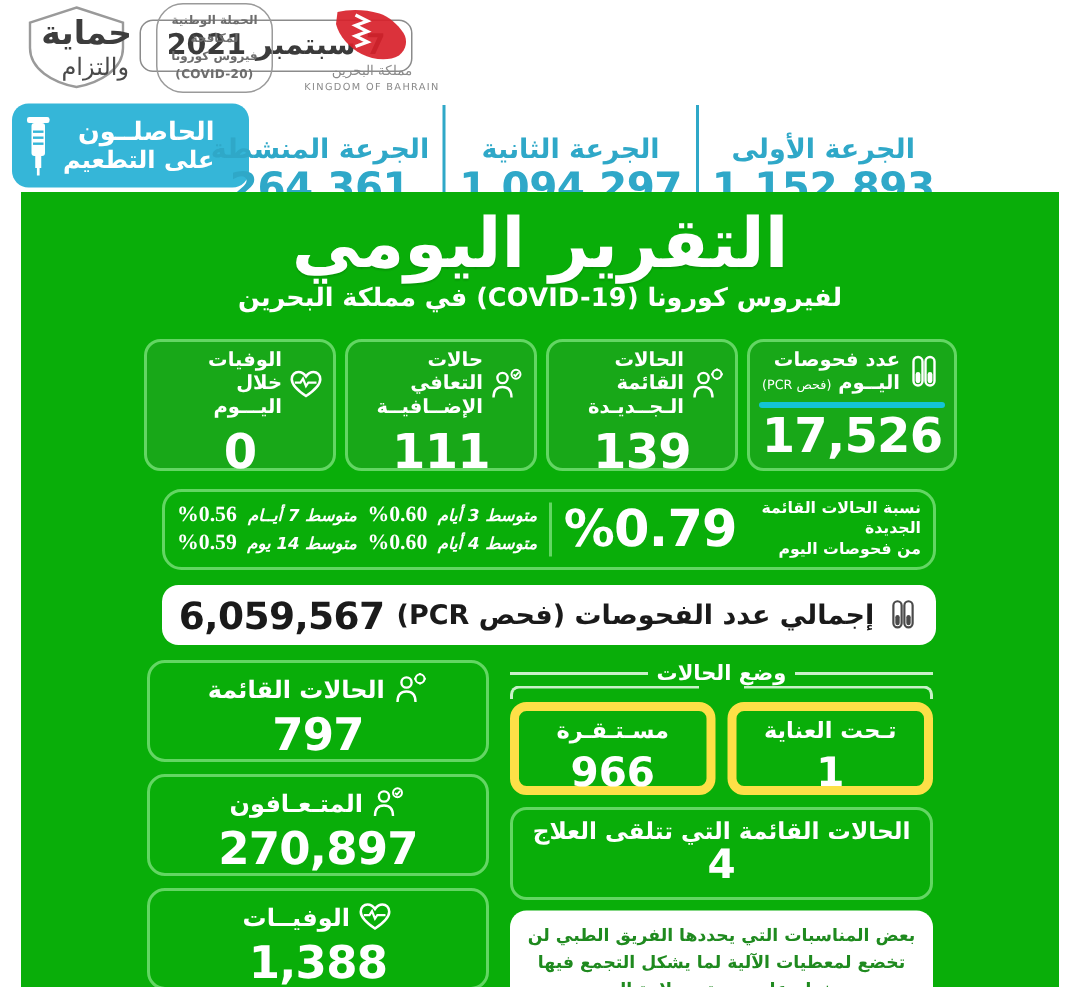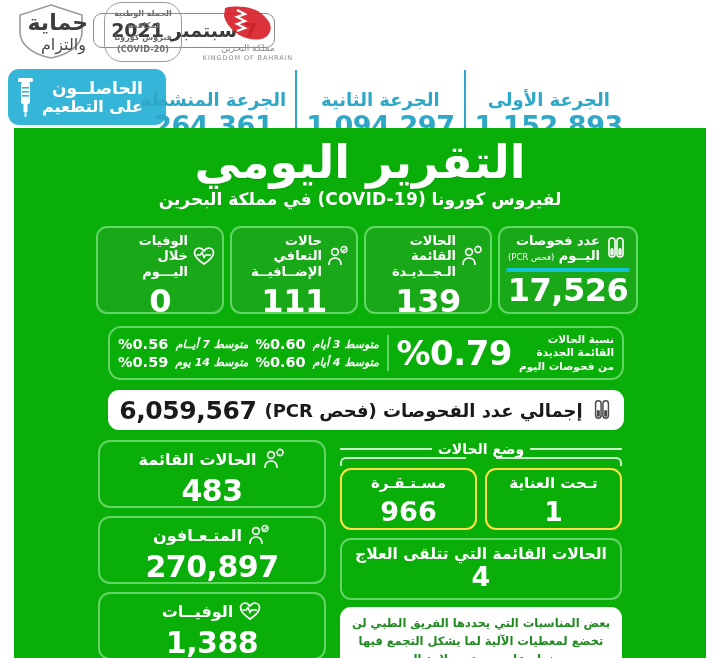--- a/index.html
+++ b/index.html
@@ -159,21 +159,21 @@
   }
   .pct-left { display: flex; direction: rtl; align-items: center; gap: 5px; }
   .pct-label { color: #ffffff; font-size: 10.5px; font-weight: bold; text-align: right; line-height: 1.3; }
   .pct-big { color: #ffffff; font-size: 34px; font-weight: bold; letter-spacing: -.5px; }
   .pct-sep { width: 2px; height: 36px; background: #63d663; margin: 0 8px; }
   .avg-grid {
     display: grid; grid-template-columns: auto auto auto auto;
     gap: 2px 7px; direction: rtl; align-items: center;
   }
   .avg-lbl { color: #ffffff; font-size: 11px; font-weight: bold; white-space: nowrap; font-style: italic; }
-  .avg-val { color: #ffffff; font-size: 14.5px; font-weight: bold; }
+  .avg-val { color: #ffffff; font-size: 14.5px; font-weight: bold; font-family: Liberation Serif, serif; }
 
   
   .total-tests {
     position: absolute; top: 262px; right: 96px;
     width: 516px; height: 40px;
     background: #ffffff; border-radius: 11px;
     display: flex; direction: rtl; align-items: center; justify-content: center; gap: 8px;
   }
   .total-tests .lbl { color: #1a1a1a; font-size: 18px; font-weight: bold; }
   .total-tests .val { color: #1a1a1a; font-size: 25px; font-weight: bold; letter-spacing: -.4px; }
@@ -188,21 +188,21 @@
   .status-head .tl { color: #ffffff; font-size: 14px; font-weight: bold; }
   .bracket { width: 282px; height: 7px; position: relative; }
   .bracket:before, .bracket:after {
     content: ""; position: absolute; top: 0; width: 44%; height: 7px;
     border-top: 2px solid #c9f0c9;
   }
   .bracket:before { right: 0; border-right: 2px solid #c9f0c9; border-top-right-radius: 6px; }
   .bracket:after { left: 0; border-left: 2px solid #c9f0c9; border-top-left-radius: 6px; }
   .status-row { display: flex; direction: rtl; gap: 8px; margin-top: 4px; }
   .mini-card {
-    border: 2px solid #fde047; border-radius: 11px;
+    border: 6px solid #fde047; border-radius: 11px;
     width: 137px; height: 62px; padding: 4px 8px;
     display: flex; flex-direction: column; align-items: center;
   }
   .mini-card .t { color: #ffffff; font-size: 15px; font-weight: bold; letter-spacing: 1px; }
   .mini-card .v { color: #ffffff; font-size: 27px; font-weight: bold; line-height: 1.05; }
   .treat-card {
     margin-top: 8px;
     border: 2px solid #63d663; border-radius: 11px;
     width: 282px; height: 62px; padding: 5px 8px;
     display: flex; flex-direction: column; align-items: center;
@@ -449,21 +449,21 @@
         <div class="head">
           <svg class="ic" viewBox="0 0 24 24">
             <circle cx="9" cy="8" r="3.4" fill="none" stroke="#ffffff" stroke-width="1.6"></circle>
             <path d="M3 21 C3 16 5.6 14 9 14 C12.4 14 15 16 15 21" fill="none" stroke="#ffffff" stroke-width="1.6"></path>
             <circle cx="18" cy="5.5" r="3" fill="none" stroke="#ffffff" stroke-width="1.3"></circle>
             <path d="M18 1.6 V3 M18 8 V9.4 M14.1 5.5 H15.5 M20.5 5.5 H21.9" stroke="#ffffff" stroke-width="1.2"></path>
           </svg>
           <div class="t">الحالات القائمة</div>
         </div>
         <div class="accent" style="background:#c05a20"></div>
-        <div class="v">483</div>
+        <div class="v">797</div>
       </div>
 
       <div class="total-card">
         <div class="head">
           <svg class="ic" viewBox="0 0 24 24">
             <circle cx="9" cy="8" r="3.4" fill="none" stroke="#ffffff" stroke-width="1.6"></circle>
             <path d="M3 21 C3 16 5.6 14 9 14 C12.4 14 15 16 15 21" fill="none" stroke="#ffffff" stroke-width="1.6"></path>
             <circle cx="18" cy="5.5" r="3" fill="none" stroke="#ffffff" stroke-width="1.3"></circle>
             <path d="M16.4 5.6 L17.6 6.8 L19.8 4.3" fill="none" stroke="#ffffff" stroke-width="1.2"></path>
           </svg>

